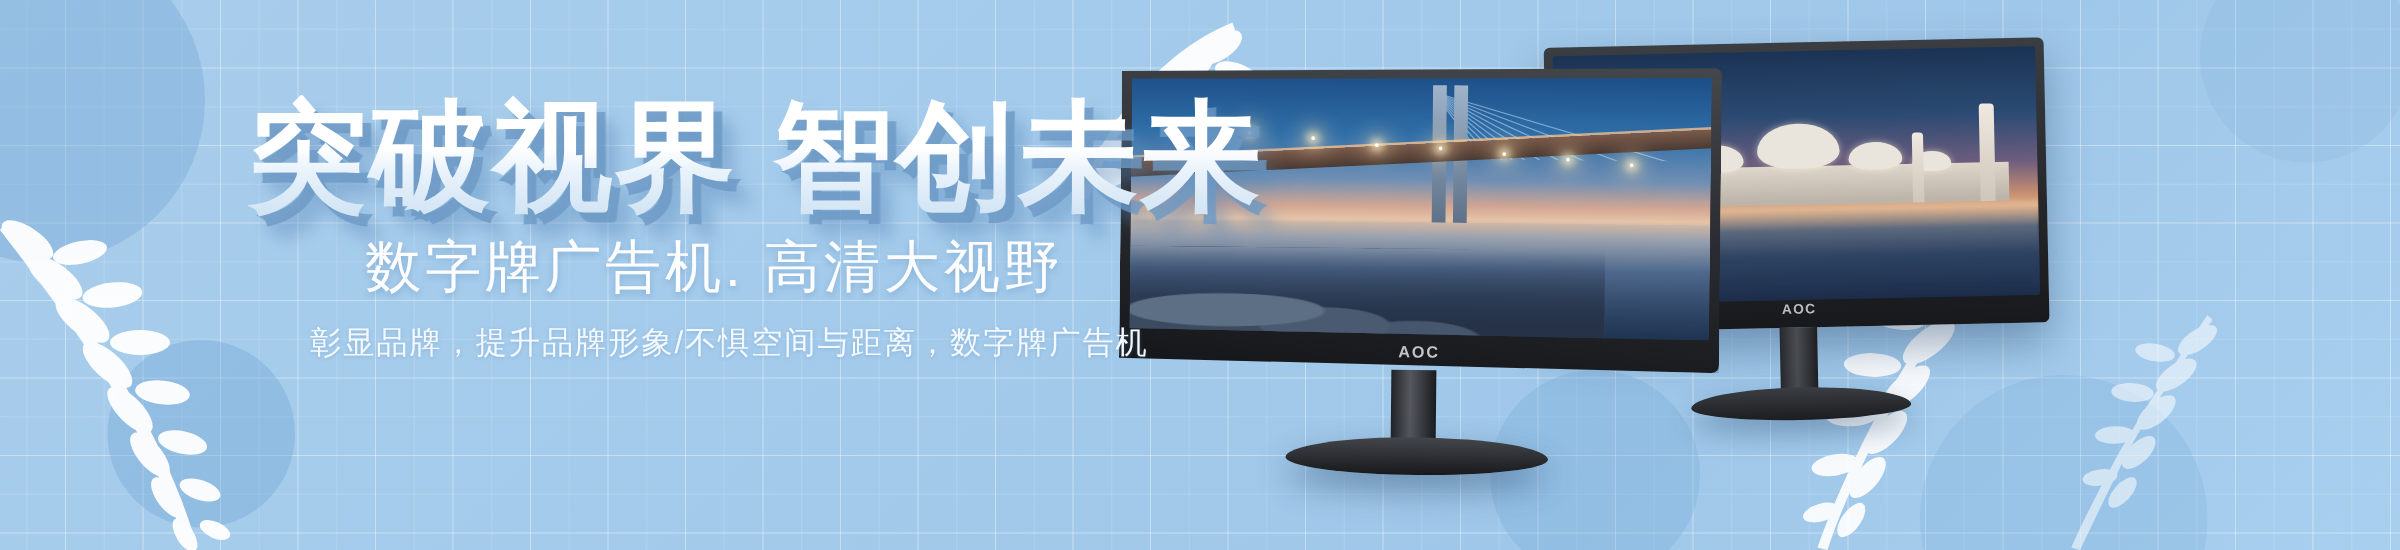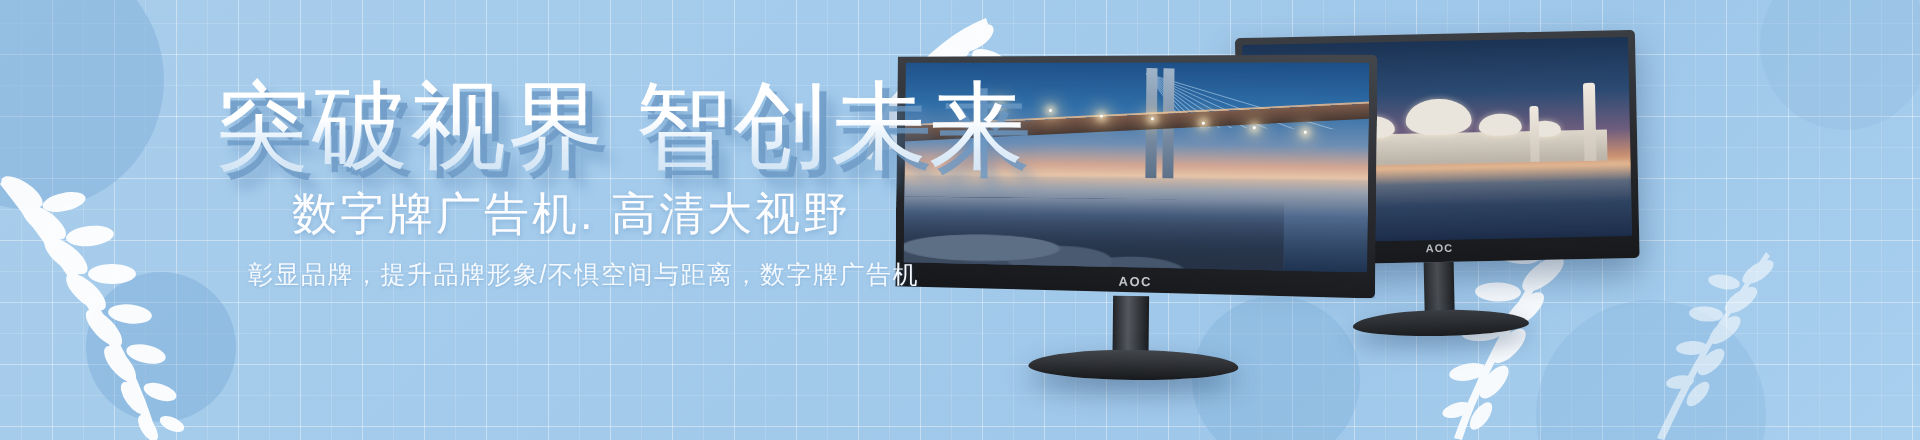--- a/index.html
+++ b/index.html
@@ -29,22 +29,22 @@
   #c2{left:86px;top:272px;width:150px;height:150px;background:rgba(118,168,214,.40);}
   #c3{left:1192px;top:296px;width:168px;height:168px;background:rgba(122,172,216,.34);}
   #c4{left:1536px;top:300px;width:230px;height:230px;background:rgba(124,174,218,.26);}
   #c5{left:1760px;top:-40px;width:170px;height:170px;background:rgba(130,178,220,.22);}
   
   .ribbon{position:absolute;top:-120px;right:-40px;width:430px;height:300px;transform:rotate(38deg);transform-origin:top right;}
 
   
   .copy{position:absolute;left:0;top:0;width:900px;height:440px;}
   .headline{
-    position:absolute;left:214px;top:76px;
-    font-size:96px;line-height:100px;font-weight:normal;letter-spacing:2px;
+    position:absolute;left:198px;top:76px;
+    font-size:96px;line-height:100px;font-weight:bold;letter-spacing:2px;
     color:#ffffff;white-space:nowrap;
     background:linear-gradient(180deg,#ffffff 0%,#ffffff 42%,#e8f2fb 62%,#cfe2f3 100%);
     -webkit-background-clip:text;background-clip:text;-webkit-text-fill-color:transparent;
     filter:drop-shadow(7px 8px 0 rgba(108,152,196,.80)) drop-shadow(10px 12px 6px rgba(92,138,186,.45));
   }
   .subtitle{
     position:absolute;left:292px;top:188px;
     font-size:45px;line-height:52px;letter-spacing:3px;
     color:#fdfdff;white-space:nowrap;
     text-shadow:0 2px 5px rgba(96,142,190,.45);

